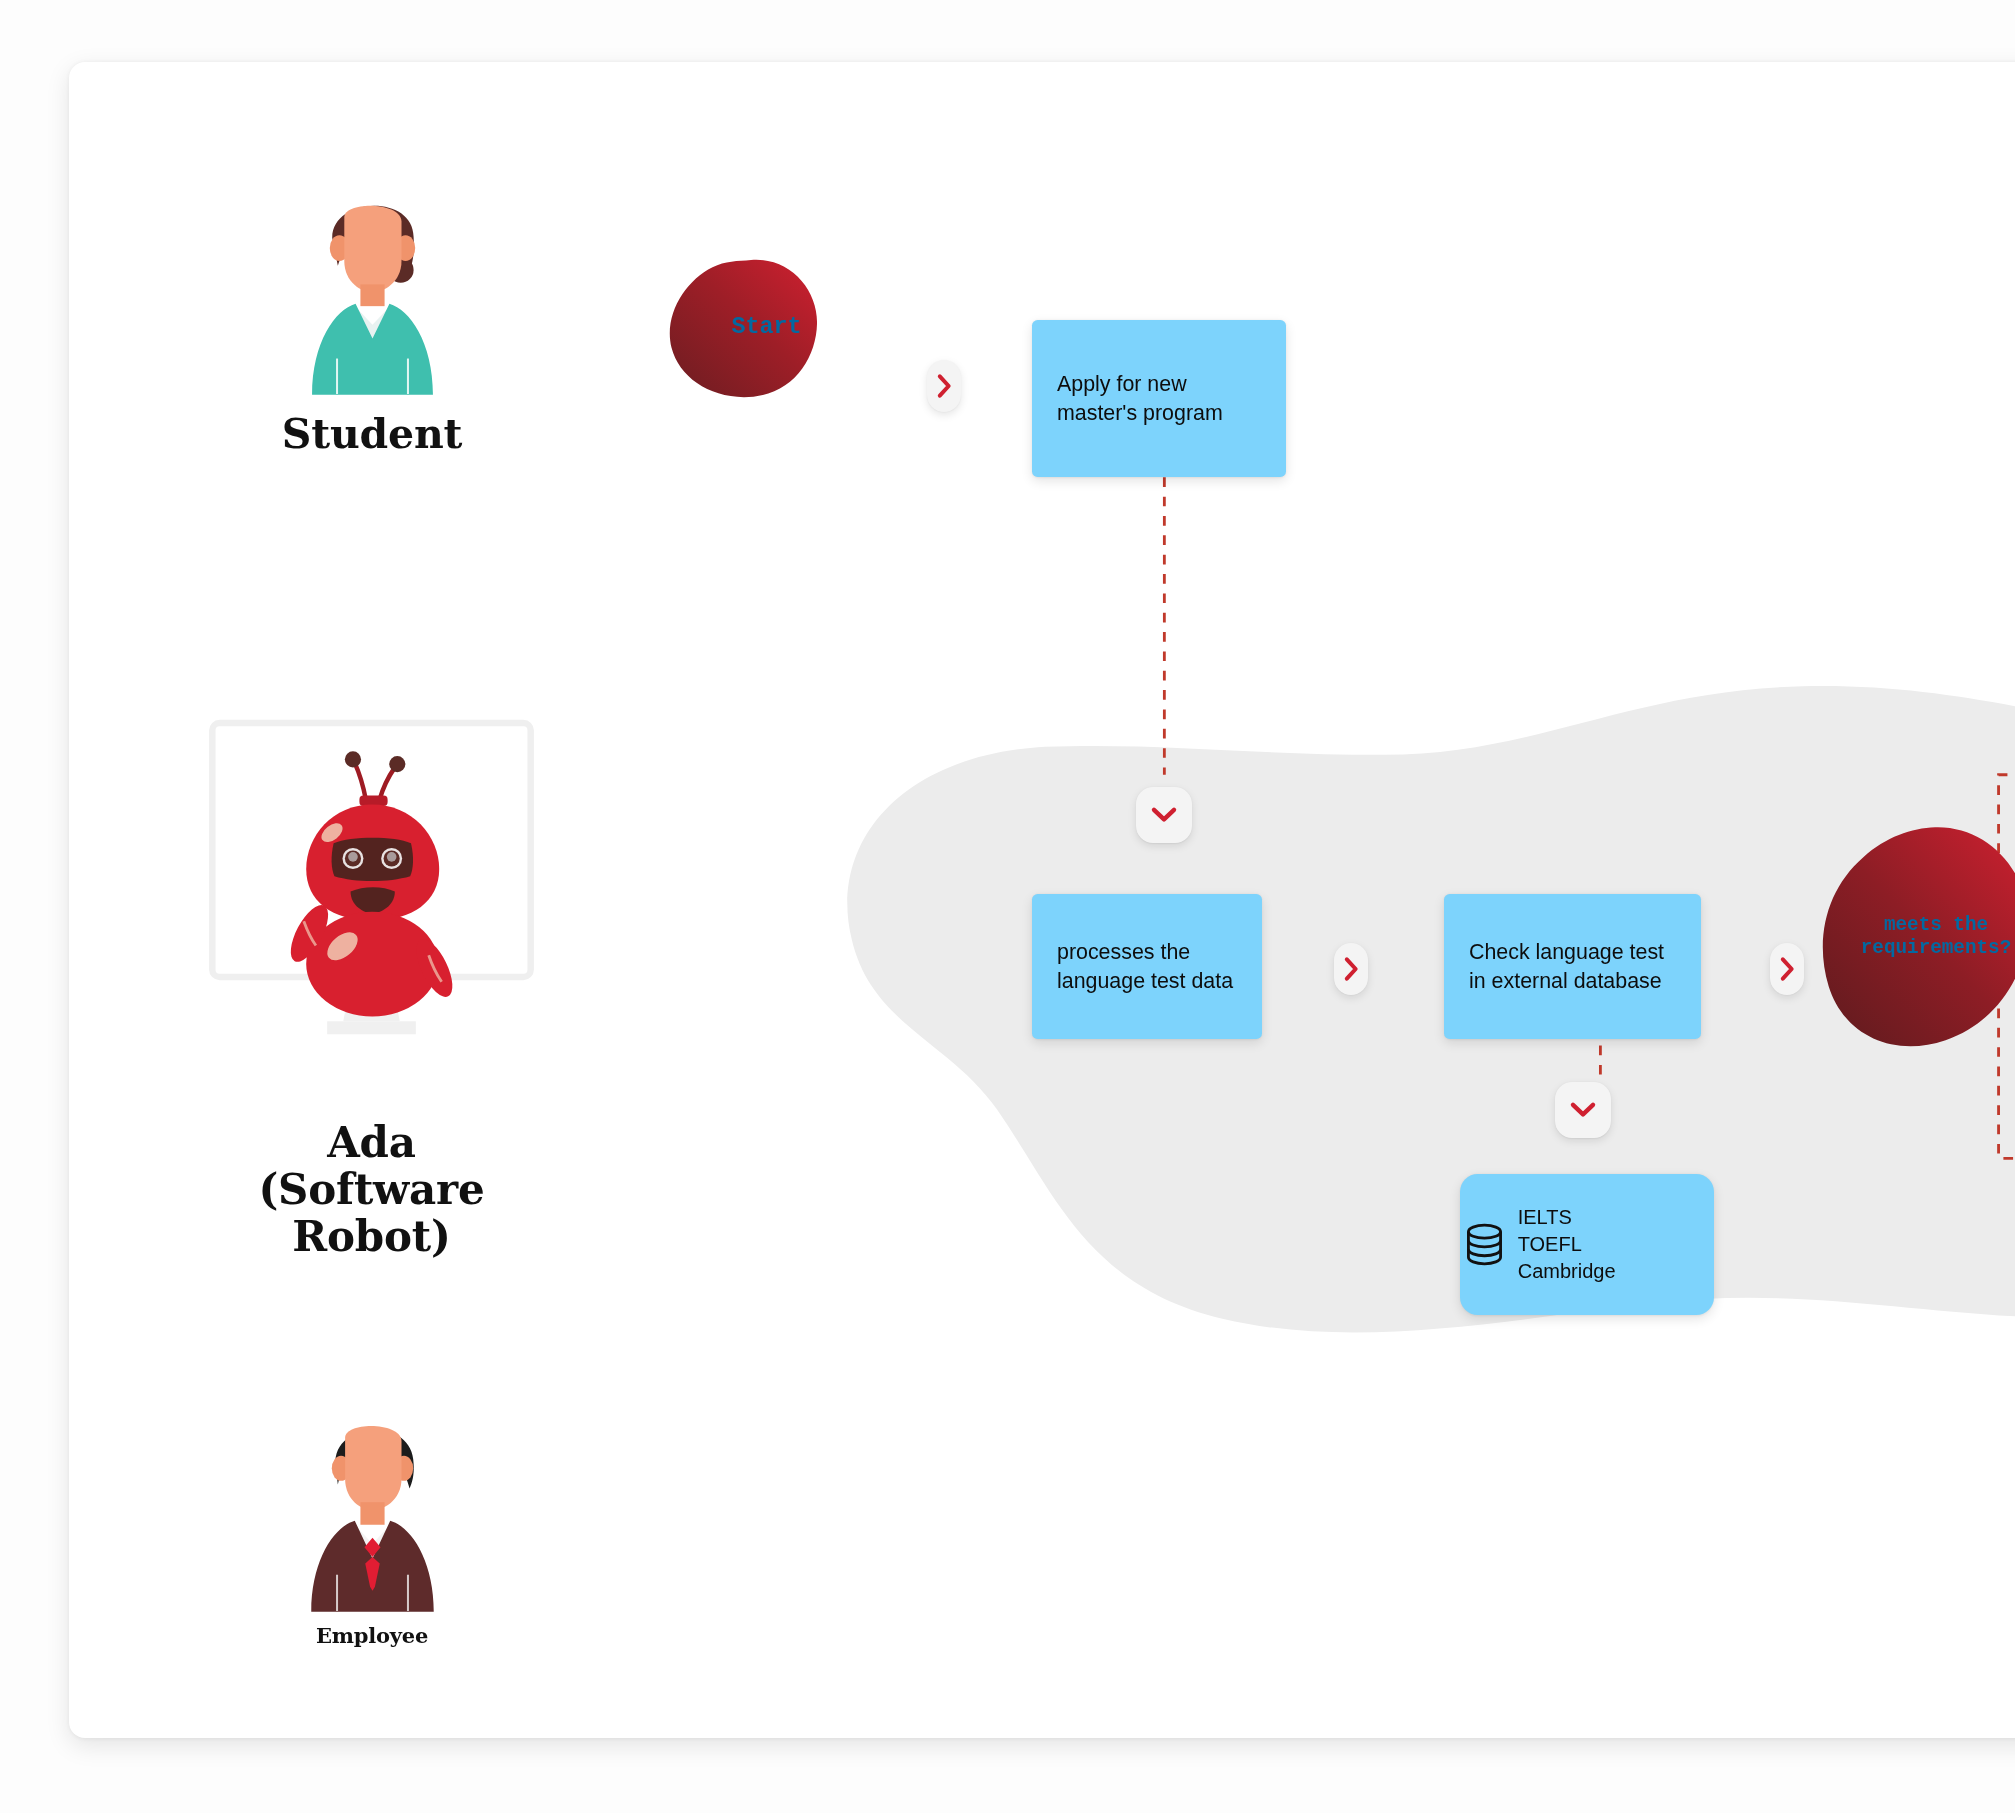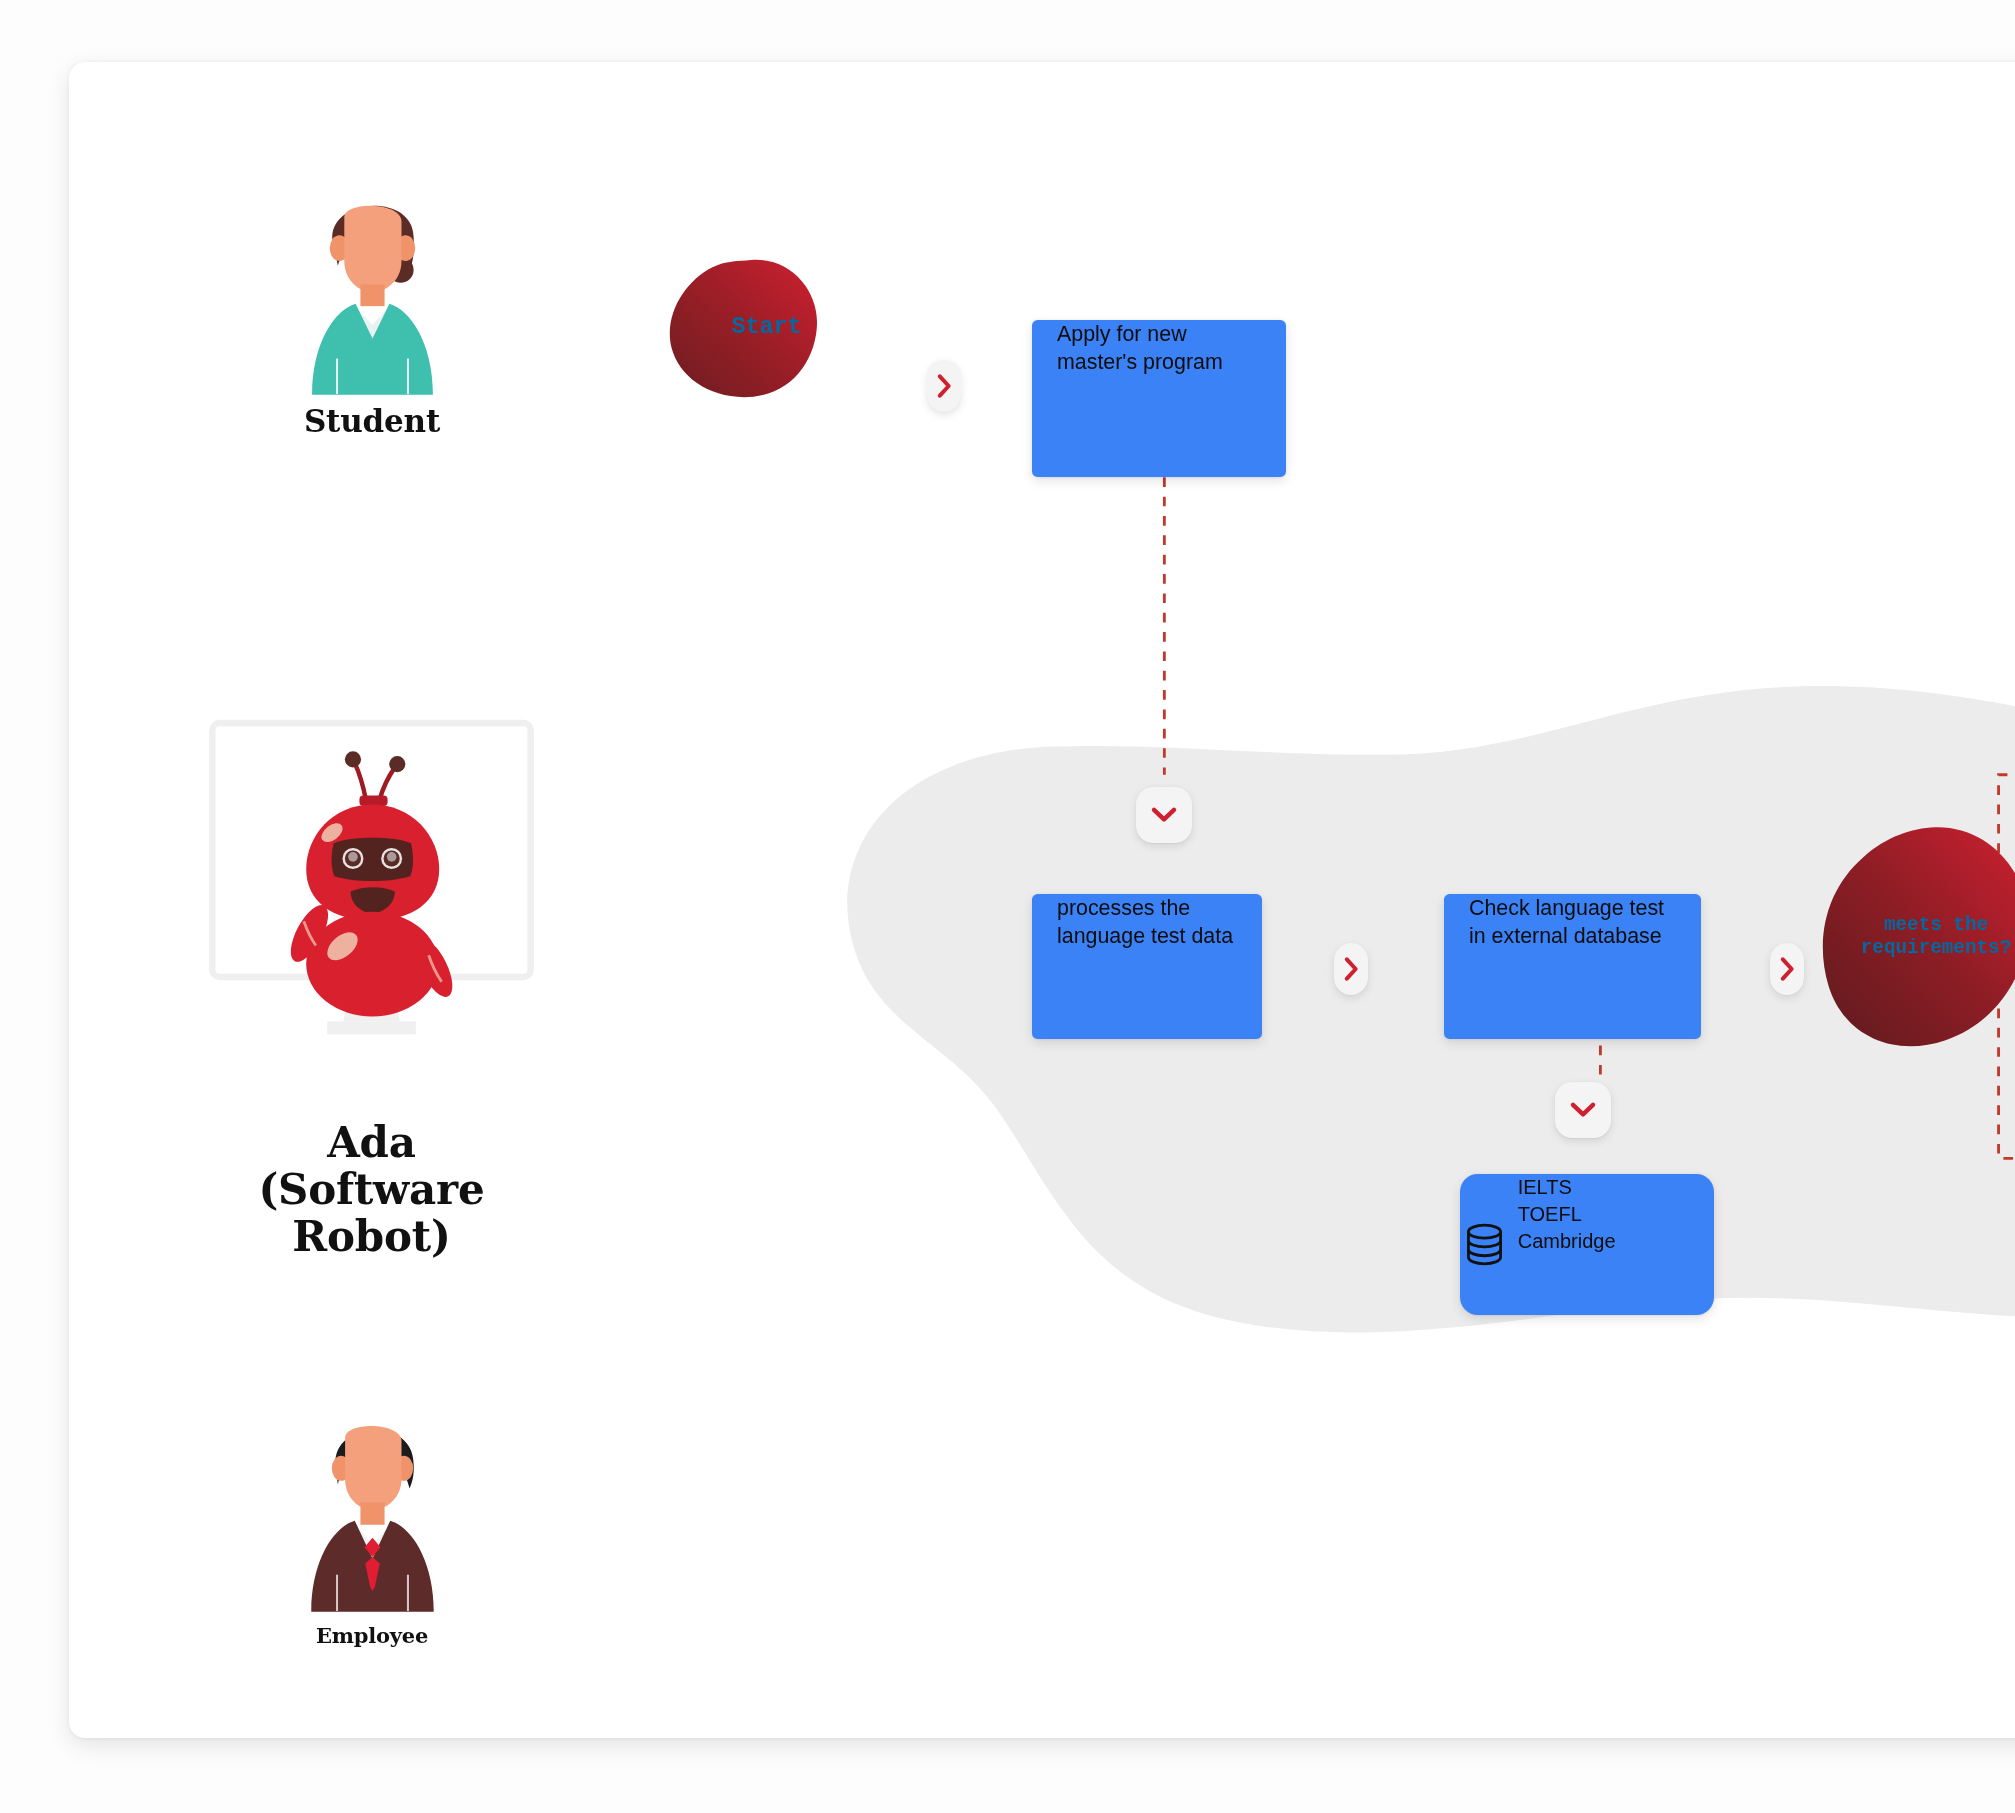--- a/index.html
+++ b/index.html
@@ -22,23 +22,23 @@
   .actor-label{
     font-family:"DejaVu Serif", serif;font-weight:700;color:#111111;
     letter-spacing:-0.2px;line-height:1.12;
   }
 
   
   #greyblob{position:absolute;left:758px;top:572px;width:2257px;height:725px;}
 
   
   .card{
-    position:absolute;background:#3b82f6;border-radius:5.6px;
+    position:absolute;background:#7dd3fc;border-radius:5.6px;
     box-shadow:0 4px 11.3px rgba(0,0,0,.11), 0 0.8px 2.4px rgba(0,0,0,.06);
-    display:flex;box-sizing:border-box;
+    display:flex;align-items:center;box-sizing:border-box;
   }
   .card-text{
     font-family:"Liberation Sans", sans-serif;
     font-size:21.4px;line-height:1.32;color:#0d0d0d;
     white-space:pre-line;
   }
   .card-pad{padding:0 25px;}
   .card-icon{flex:0 0 auto;margin-right:13.7px;display:flex;align-items:center;justify-content:center;}
 
   
@@ -121,21 +121,21 @@
 
         <path d="M 118 330 L 170 372 L 222 330 L 250 348 L 170 420 L 90 348 Z" fill="#ffffff"></path>
         <path d="M 130 344 L 170 386 L 210 344 L 210 404 L 170 448 L 130 404 Z" fill="#e8f2f1"></path>
 
         <path d="M 20 560 C 20 430, 78 348, 128 334 L 170 420 L 212 334
                  C 262 348, 320 430, 320 560 Z" fill="#3fbfae"></path>
 
         <path d="M 82 470 L 82 558" stroke="#ffffff" stroke-width="5" fill="none" opacity=".85"></path>
         <path d="M 258 470 L 258 558" stroke="#ffffff" stroke-width="5" fill="none" opacity=".85"></path>
       </svg>
-      <div class="actor-label" style="font-size:31px;margin-top:1px;">Student</div>
+      <div class="actor-label" style="font-size:41px;margin-top:9px;">Student</div>
     </div>
 
     <div class="actor" style="left:121px;top:653px;width:363px;">
       <svg width="363" height="403" viewBox="0 0 900 1000" style="display:block;margin:0 auto;">
 
         <rect x="55" y="20" width="790" height="630" rx="18" fill="#ffffff" stroke="#efefef" stroke-width="16"></rect>
 
         <path d="M 400 650 L 500 650 L 520 760 L 380 760 Z" fill="#f0f0f0"></path>
         <path d="M 340 760 L 560 760 L 560 792 L 340 792 Z" fill="#f0f0f0"></path>
 

